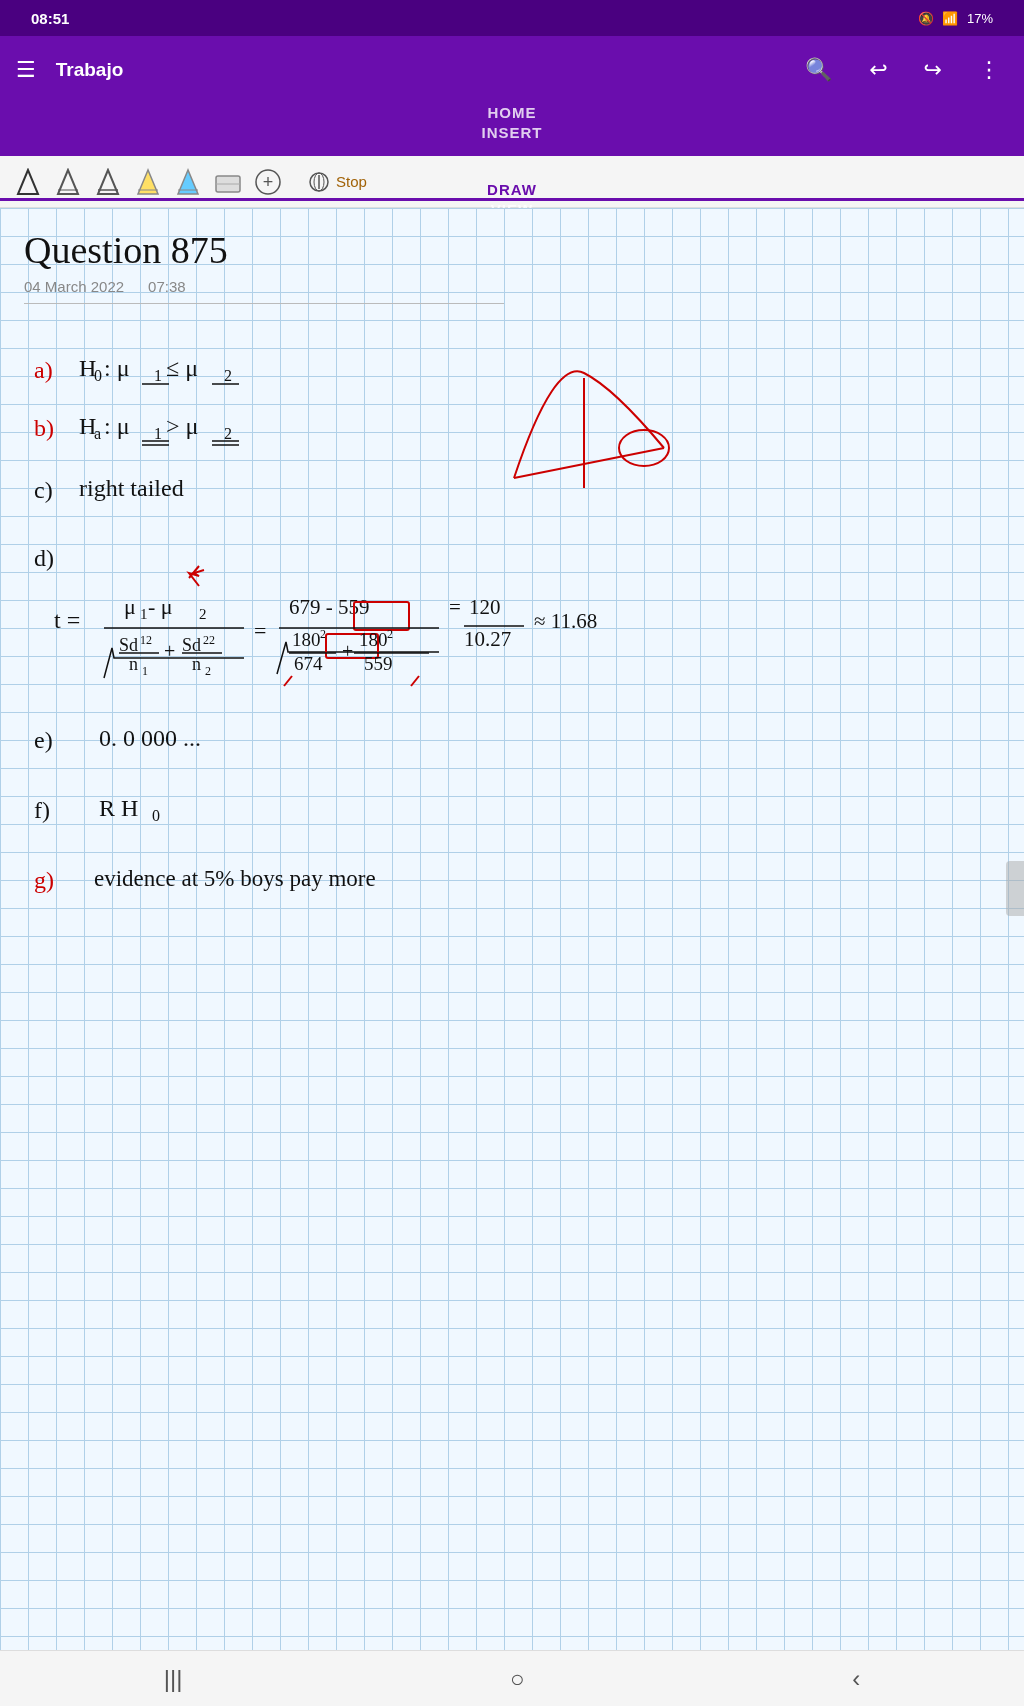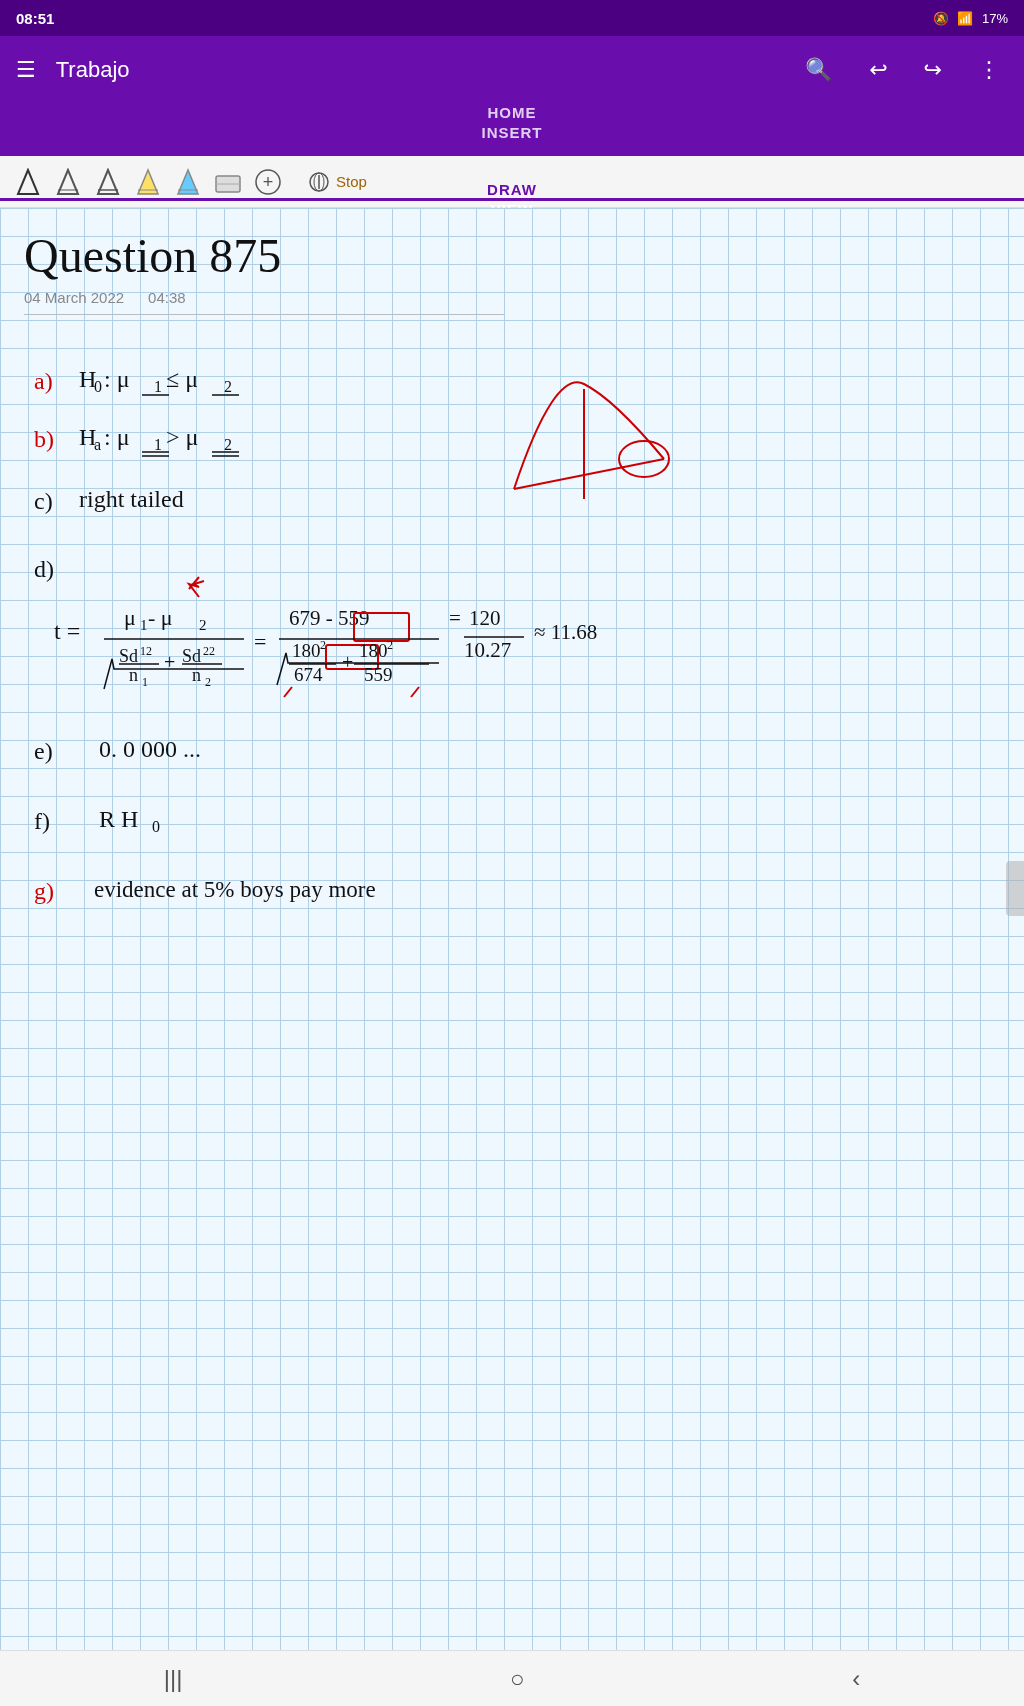--- a/index.html
+++ b/index.html
@@ -12,43 +12,43 @@
     }
 
     
     .status-bar {
       background: #4a0080;
       color: white;
       height: 36px;
       display: flex;
       align-items: center;
       justify-content: space-between;
-      padding: 0 16px;
+      padding: 0 31px;
       font-size: 15px;
     }
     .status-left { font-weight: 600; }
     .status-right { display: flex; align-items: center; gap: 8px; font-size: 13px; }
 
     
     .title-bar {
       background: #6a0dad;
       color: white;
       height: 68px;
       display: flex;
       align-items: center;
       padding: 0 16px;
       gap: 20px;
     }
     .title-bar .menu-icon {
       font-size: 22px;
       cursor: pointer;
     }
     .title-bar .app-title {
-      font-size: 22px;
-      font-weight: 400;
+      font-size: 19px;
+      font-weight: 700;
       flex: 1;
     }
     .title-bar .icon-btn {
       font-size: 22px;
       color: white;
       background: none;
       border: none;
       cursor: pointer;
       padding: 4px 8px;
     }
@@ -118,21 +118,21 @@
       padding: 20px 24px;
       position: relative;
       
       background-image:
         linear-gradient(to right, #b0d0e8 1px, transparent 1px),
         linear-gradient(to bottom, #b0d0e8 1px, transparent 1px);
       background-size: 28px 28px;
     }
 
     .note-title {
-      font-size: 48px;
+      font-size: 38px;
       font-weight: 400;
       color: #111;
       margin-bottom: 6px;
       font-family: Georgia, serif;
     }
     .note-meta {
       display: flex;
       gap: 24px;
       color: #888;
       font-size: 15px;
@@ -254,21 +254,21 @@
     </svg>
     <span>Stop</span>
   </button>
 </div>
 
 <div class="note-area" style="position:relative; padding-bottom: 80px;">
 
   <div class="note-title">Question 875</div>
   <div class="note-meta">
     <span>04 March 2022</span>
-    <span>04:38</span>
+    <span>07:38</span>
   </div>
 
   <div style="position:relative; width:100%; min-height:1200px;">
     <svg width="980" height="1200" viewBox="0 0 980 1200" xmlns="http://www.w3.org/2000/svg" style="font-family: 'Segoe Script', 'Comic Sans MS', cursive;">
 
       <text x="10" y="60" fill="#cc0000" font-size="24" font-family="'Segoe Script','Comic Sans MS',cursive">a)</text>
 
       <text x="55" y="58" fill="#111" font-size="24" font-family="'Segoe Script','Comic Sans MS',cursive">H</text>
       <text x="70" y="63" fill="#111" font-size="16" font-family="'Segoe Script','Comic Sans MS',cursive">0</text>
       <text x="80" y="58" fill="#111" font-size="24" font-family="'Segoe Script','Comic Sans MS',cursive"> : μ</text>

